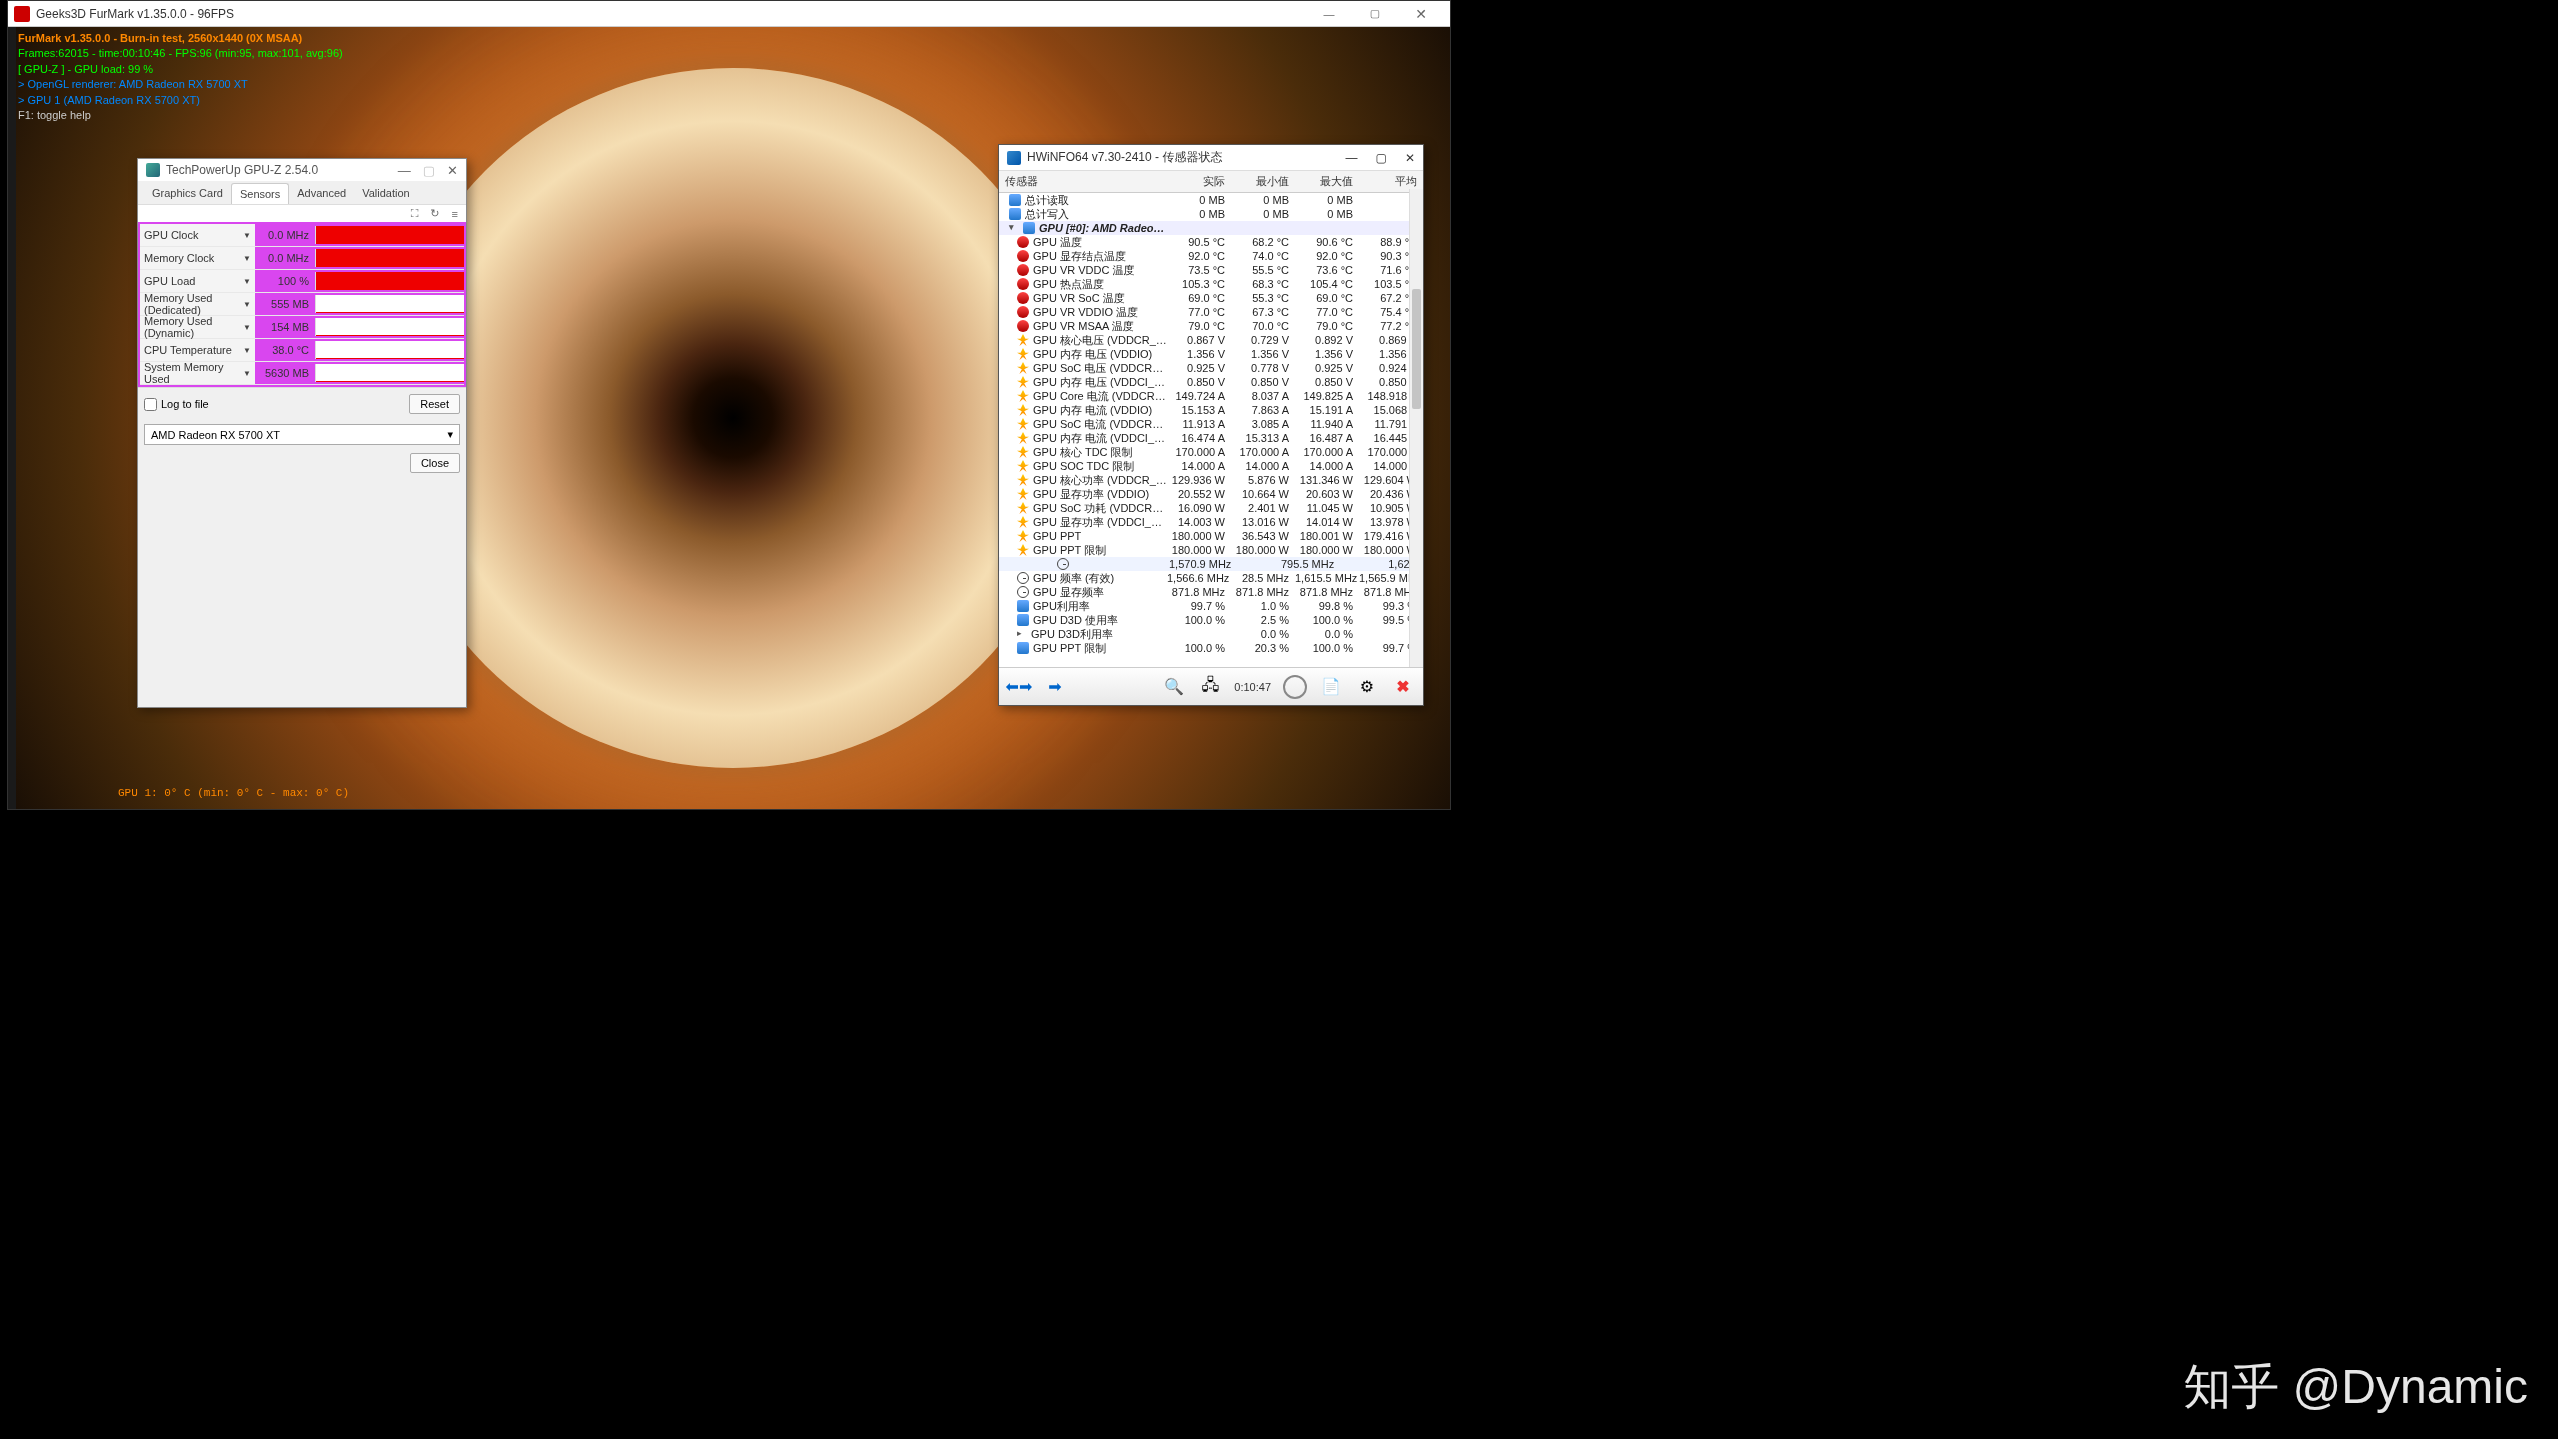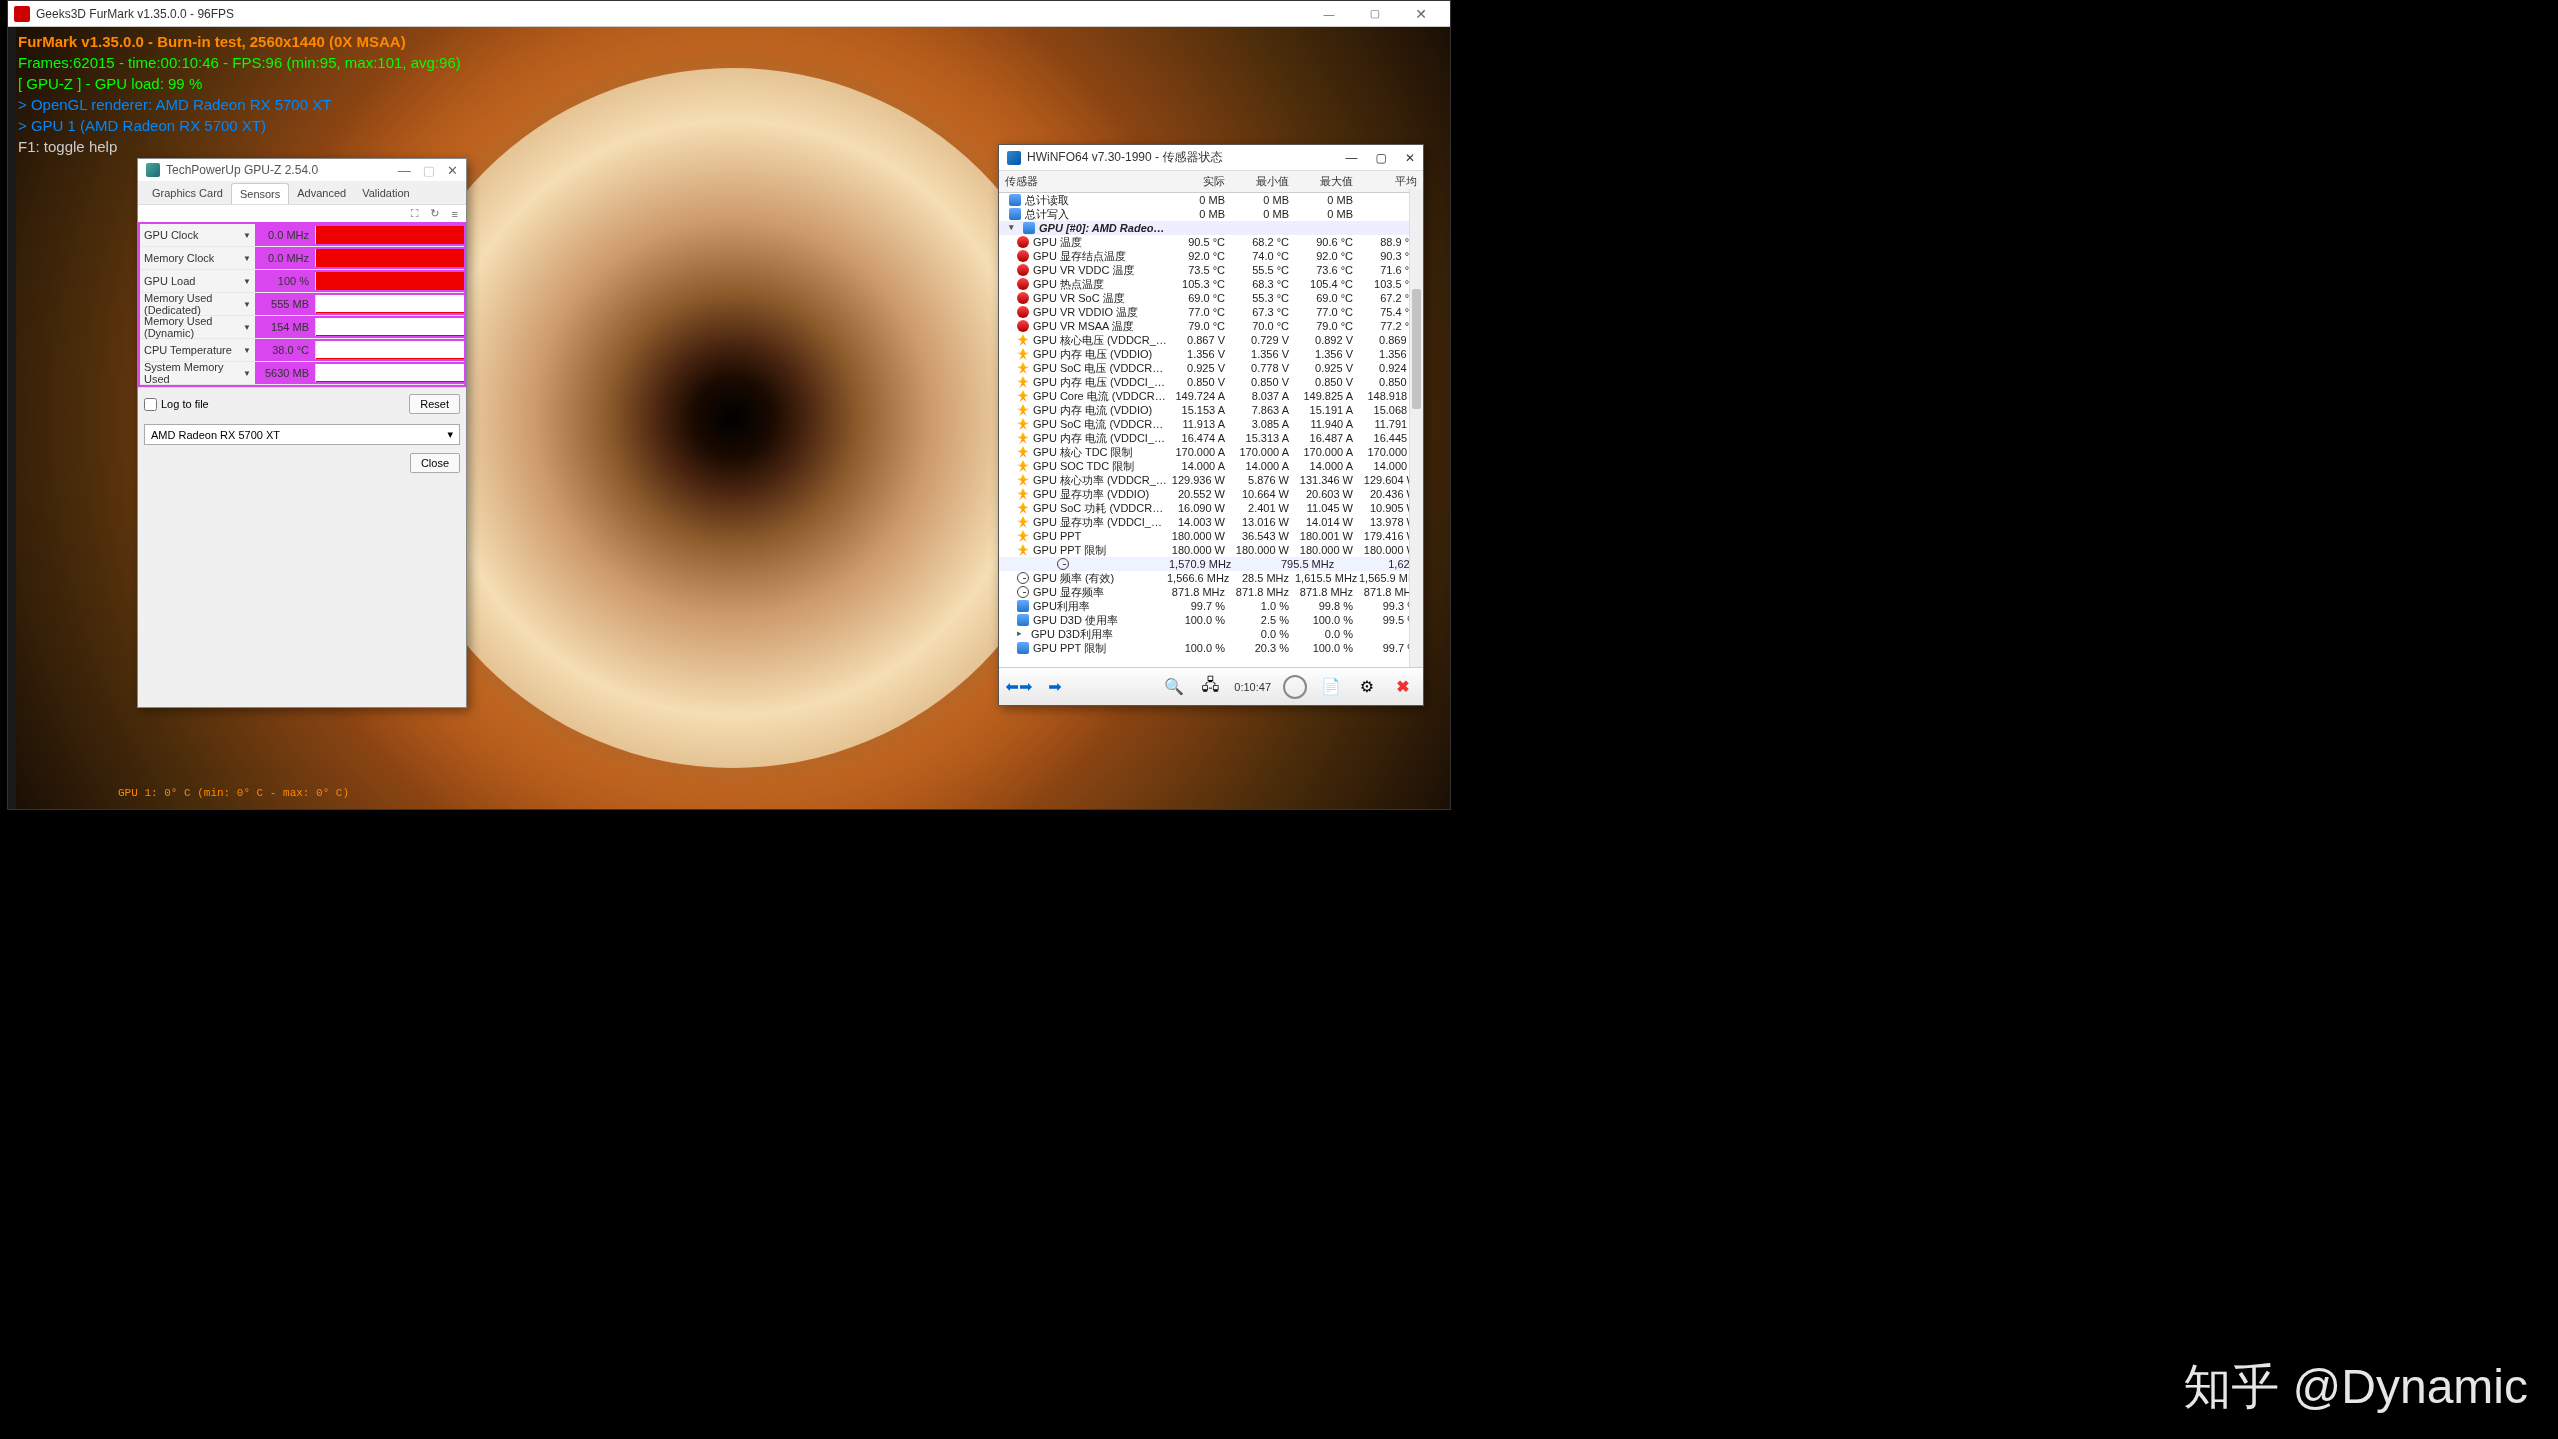--- a/index.html
+++ b/index.html
@@ -5,21 +5,21 @@
 * { margin: 0; padding: 0; box-sizing: border-box; font-family: 'Segoe UI', Tahoma, sans-serif; }
 body { width: 2558px; height: 1439px; overflow: hidden; position: relative; background: #000; }
 
 .furmark-window { position: absolute; left: 7px; top: 0; width: 1444px; height: 810px; background: #1a1a1a; border: 1px solid #333; }
 .furmark-titlebar { height: 26px; background: #fff; display: flex; align-items: center; padding: 0 6px; font-size: 12px; color: #333; border-bottom: 1px solid #ccc; }
 .furmark-icon { width: 16px; height: 16px; background: #cc0000; border-radius: 2px; margin-right: 6px; display: inline-block; }
 .furmark-controls { margin-left: auto; display: flex; gap: 0; }
 .furmark-controls span { width: 46px; height: 26px; display: flex; align-items: center; justify-content: center; font-size: 11px; color: #666; }
 .furmark-controls span:last-child { font-size: 14px; }
 
-.furmark-overlay { position: absolute; left: 10px; top: 30px; font-family: 'Courier New', monospace; font-size: 15px; line-height: 1.4; z-index: 5; }
+.furmark-overlay { position: absolute; left: 10px; top: 30px; font-family: 'Courier New', monospace; font-size: 11px; line-height: 1.4; z-index: 5; }
 .furmark-overlay .line1 { color: #ff8800; font-weight: bold; }
 .furmark-overlay .line2, .furmark-overlay .line3, .furmark-overlay .line4 { color: #00ff00; }
 .furmark-overlay .line5, .furmark-overlay .line6 { color: #0088ff; }
 .furmark-overlay .line7 { color: #ccc; }
 .furmark-status { position: absolute; left: 110px; bottom: 10px; color: #ff8800; font-family: 'Courier New', monospace; font-size: 11px; z-index: 5; }
 
 .render-bg { position: absolute; left: 8px; top: 26px; right: 0; bottom: 0; background: radial-gradient(circle at center, #3a2510 0%, #2a1508 15%, #8b5a2b 25%, #cd853f 35%, #d2691e 45%, #8b4513 60%, #4a2c0a 80%, #1a0f05 100%); overflow: hidden; }
 .render-eye { position: absolute; left: 50%; top: 50%; transform: translate(-50%, -50%); width: 700px; height: 700px; border-radius: 50%; background: radial-gradient(circle, #000 0%, #1a0a00 8%, #4a2510 15%, #8b5a2b 25%, #cd9a6b 40%, #f5deb3 60%, #deb887 75%, #8b6f3a 90%); box-shadow: 0 0 120px rgba(139,90,43,0.8); }
 
 .watermark { position: absolute; right: 30px; bottom: 20px; font-size: 48px; color: rgba(255,255,255,0.9); font-weight: 300; z-index: 100; }
@@ -209,21 +209,21 @@
     <span>▾</span>
   </div>
   <div class="gpuz-footer">
     <button class="gpuz-btn">Close</button>
   </div>
 </div>
 
 <div class="hw-window">
   <div class="hw-titlebar">
     <span class="hw-icon"></span>
-    <span>HWiNFO64 v7.30-1990 - 传感器状态</span>
+    <span>HWiNFO64 v7.30-2410 - 传感器状态</span>
     <div class="hw-controls">
       <span>—</span>
       <span>▢</span>
       <span>✕</span>
     </div>
   </div>
   <div class="hw-header">
     <div class="col1">传感器</div>
     <div class="col">实际</div>
     <div class="col">最小值</div>

